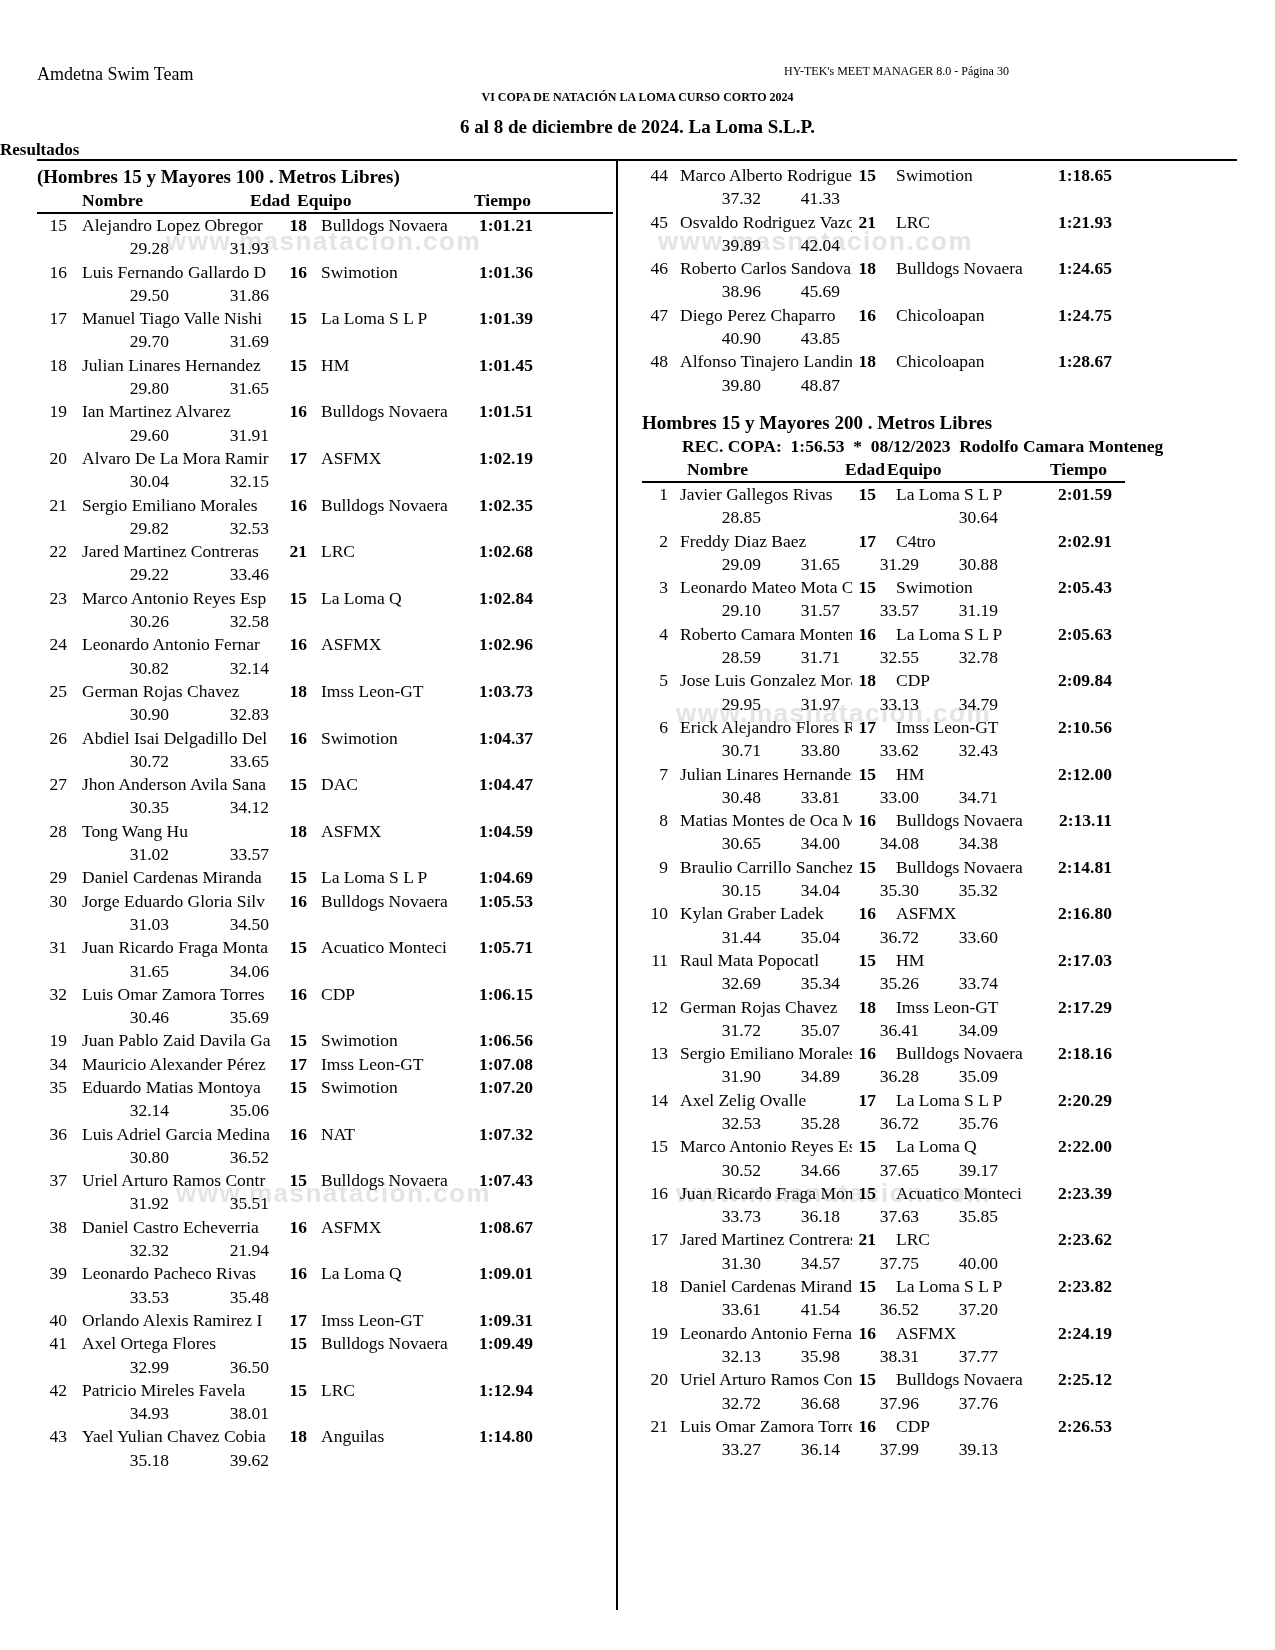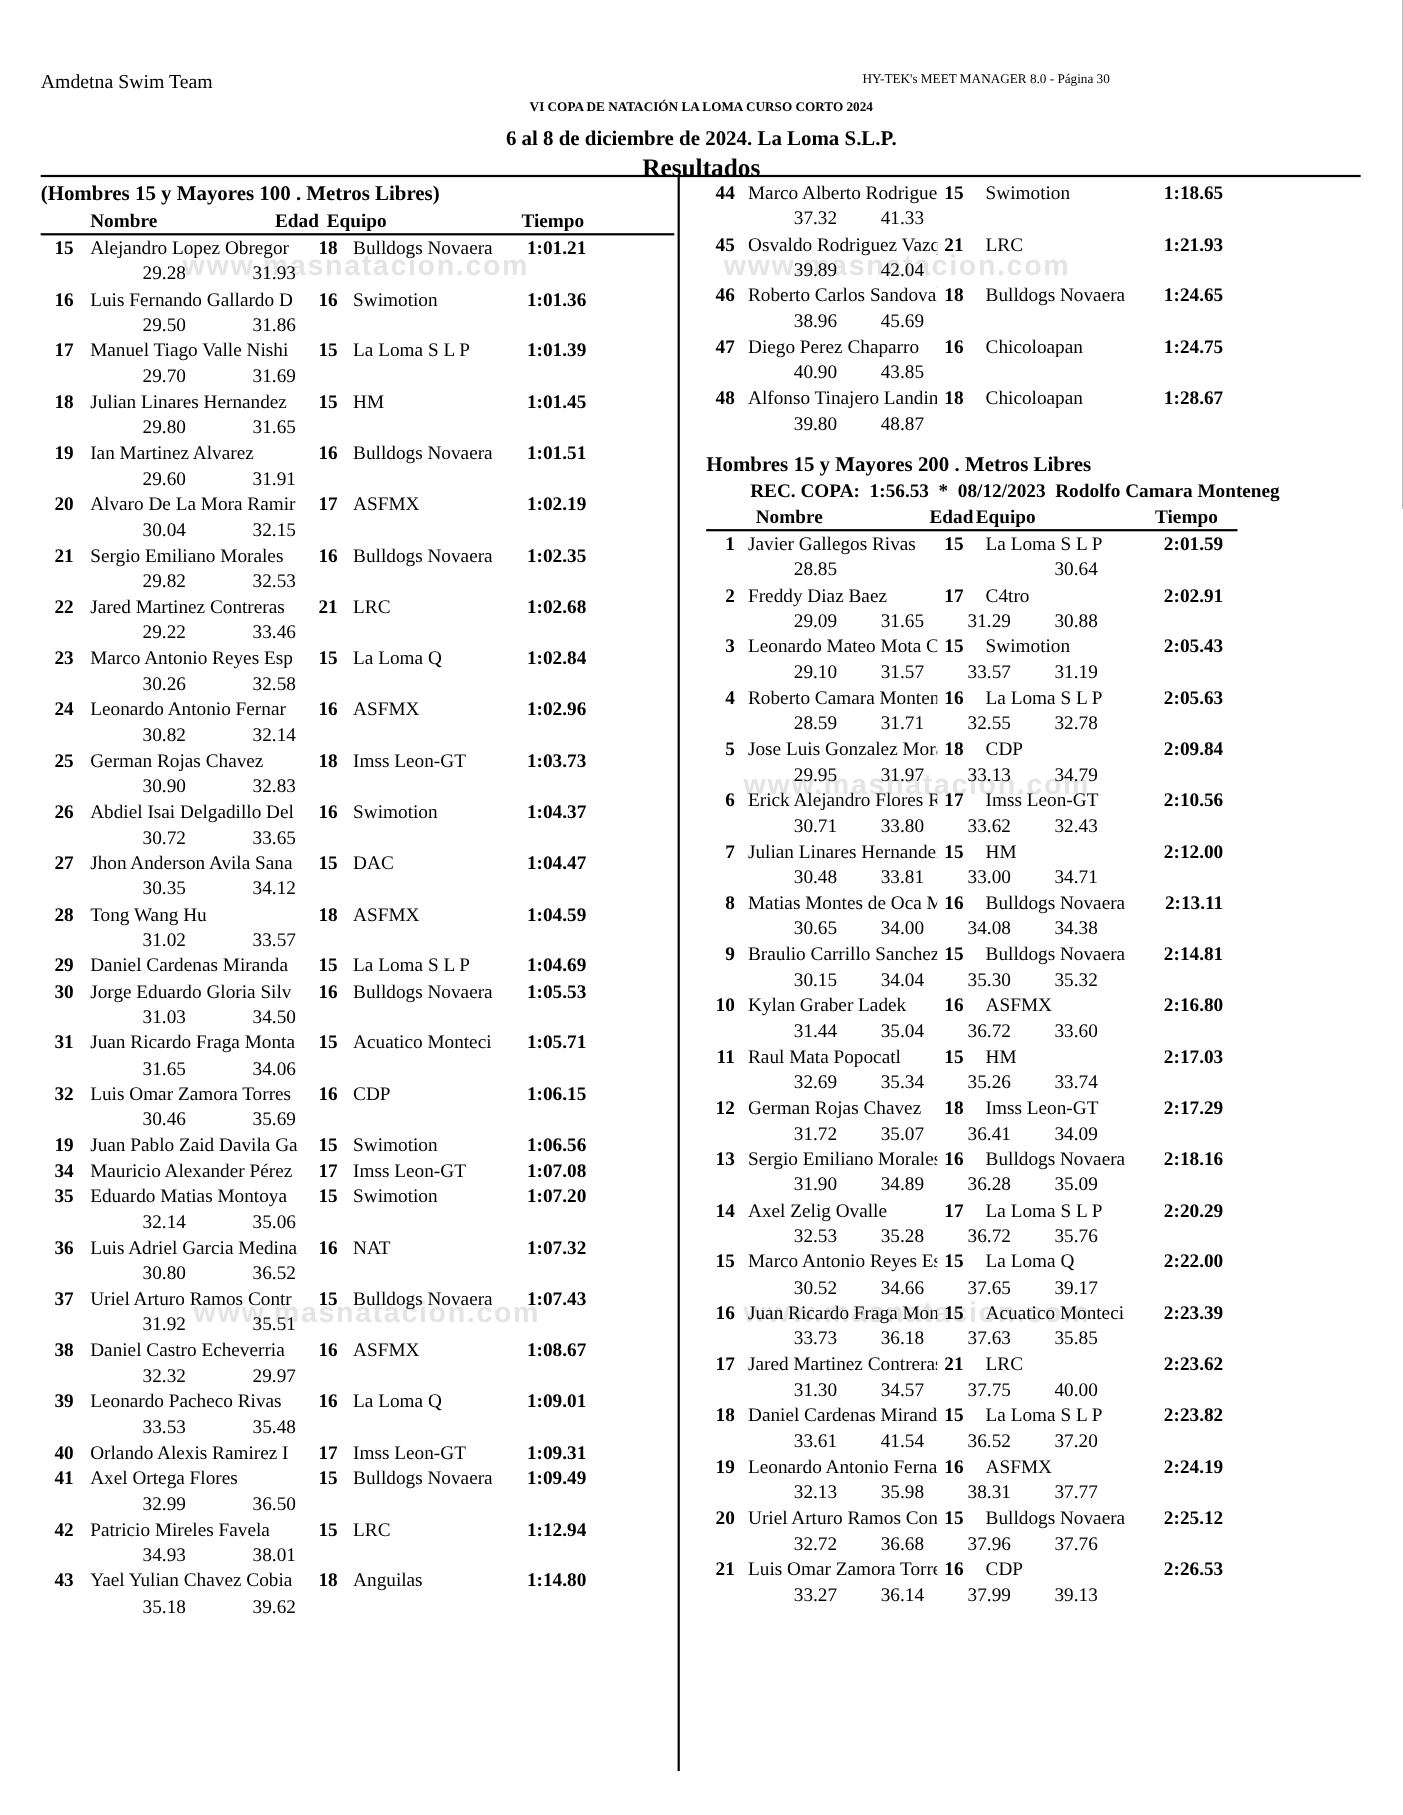--- a/index.html
+++ b/index.html
@@ -3,21 +3,21 @@
 <meta charset="utf-8">
 <style>
   html,body{margin:0;padding:0;background:#888;}
   .page{position:relative;width:1275px;height:1650px;background:#ffffff;
         font-family:"Liberation Serif",serif;color:#000;overflow:hidden;}
   
   .hdr-team{position:absolute;left:37px;top:64px;font-size:18px;}
   .hdr-manager{position:absolute;left:784px;top:64px;font-size:12px;}
   .hdr-title{position:absolute;left:0;top:90px;width:100%;text-align:center;font-weight:bold;font-size:12px;}
   .hdr-sub{position:absolute;left:0;top:116px;width:100%;text-align:center;font-weight:bold;font-size:19px;}
-  .hdr-res{position:absolute;left:0;top:140px;width:100%;text-align:center;font-weight:bold;font-size:23px;}
+  .hdr-res{position:absolute;left:0;top:140px;width:100%;font-weight:bold;font-size:17px;}
   .rule-top{position:absolute;left:37px;top:159px;width:1200px;height:2px;background:#000;}
   .divider{position:absolute;left:616px;top:159px;width:2px;height:1451px;background:#000;}
   
   .wm{position:absolute;z-index:0;font-family:Liberation Sans, sans-serif;font-weight:bold;
       font-size:26px;letter-spacing:1.5px;color:#e4e4e4;white-space:nowrap;}
   .wm1{left:166px;top:226px;} .wm2{left:658px;top:226px;} .wm3{left:676px;top:698px;}
   .wm4{left:176px;top:1178px;} .wm5{left:676px;top:1178px;}
   
   .col{position:absolute;top:164px;font-size:17.5px;z-index:1;}
   .col-left{left:37px;width:576px;}
@@ -27,21 +27,21 @@
   .colhead{position:relative;height:23px;border-bottom:2.5px solid #000;font-weight:bold;}
   .colhead span{position:absolute;top:0;line-height:23px;}
   .ch-nombre{left:45px;}
   .colhead-left .ch-edad{left:213px;}  .colhead-left .ch-equipo{left:260px;}  .colhead-left .ch-tiempo{left:437px;}
   .colhead-right .ch-edad{left:203px;} .colhead-right .ch-equipo{left:245px;} .colhead-right .ch-tiempo{left:408px;}
   .colhead-left{width:576px;} .colhead-right{width:483px;}
   
   .row-main{display:flex;line-height:23.3px;height:23.3px;white-space:nowrap;}
   .col-left  .row-main{width:496px;}
   .col-right .row-main{width:470px;}
-  .c-place{width:30px;text-align:right;font-weight:bold;flex:none;}
+  .c-place{width:30px;text-align:right;font-weight:normal;flex:none;}
   .c-name{margin-left:15px;width:200px;overflow:hidden;flex:none;}
   .c-age{width:25px;text-align:right;font-weight:bold;flex:none;}
   .c-team{margin-left:14px;flex:1;overflow:hidden;}
   .c-time{width:85px;text-align:right;font-weight:bold;flex:none;}
   .col-right .c-place{width:26px;}
   .col-right .c-name{margin-left:12px;width:172px;}
   .col-right .c-age{width:24px;}
   .col-right .c-team{margin-left:20px;}
   .row-splits{line-height:23.3px;height:23.3px;white-space:nowrap;}
   .col-left  .row-splits{padding-left:32px;}
@@ -260,21 +260,21 @@
           <span class="c-time">1:07.43</span>
         </div>
         <div class="row-splits"><span class="slot">31.92</span><span class="slot">35.51</span></div>
         <div class="row-main">
           <span class="c-place">38</span>
           <span class="c-name">Daniel Castro Echeverria</span>
           <span class="c-age">16</span>
           <span class="c-team">ASFMX</span>
           <span class="c-time">1:08.67</span>
         </div>
-        <div class="row-splits"><span class="slot">32.32</span><span class="slot">29.97</span></div>
+        <div class="row-splits"><span class="slot">32.32</span><span class="slot">21.94</span></div>
         <div class="row-main">
           <span class="c-place">39</span>
           <span class="c-name">Leonardo Pacheco Rivas</span>
           <span class="c-age">16</span>
           <span class="c-team">La Loma Q</span>
           <span class="c-time">1:09.01</span>
         </div>
         <div class="row-splits"><span class="slot">33.53</span><span class="slot">35.48</span></div>
         <div class="row-main">
           <span class="c-place">40</span>

